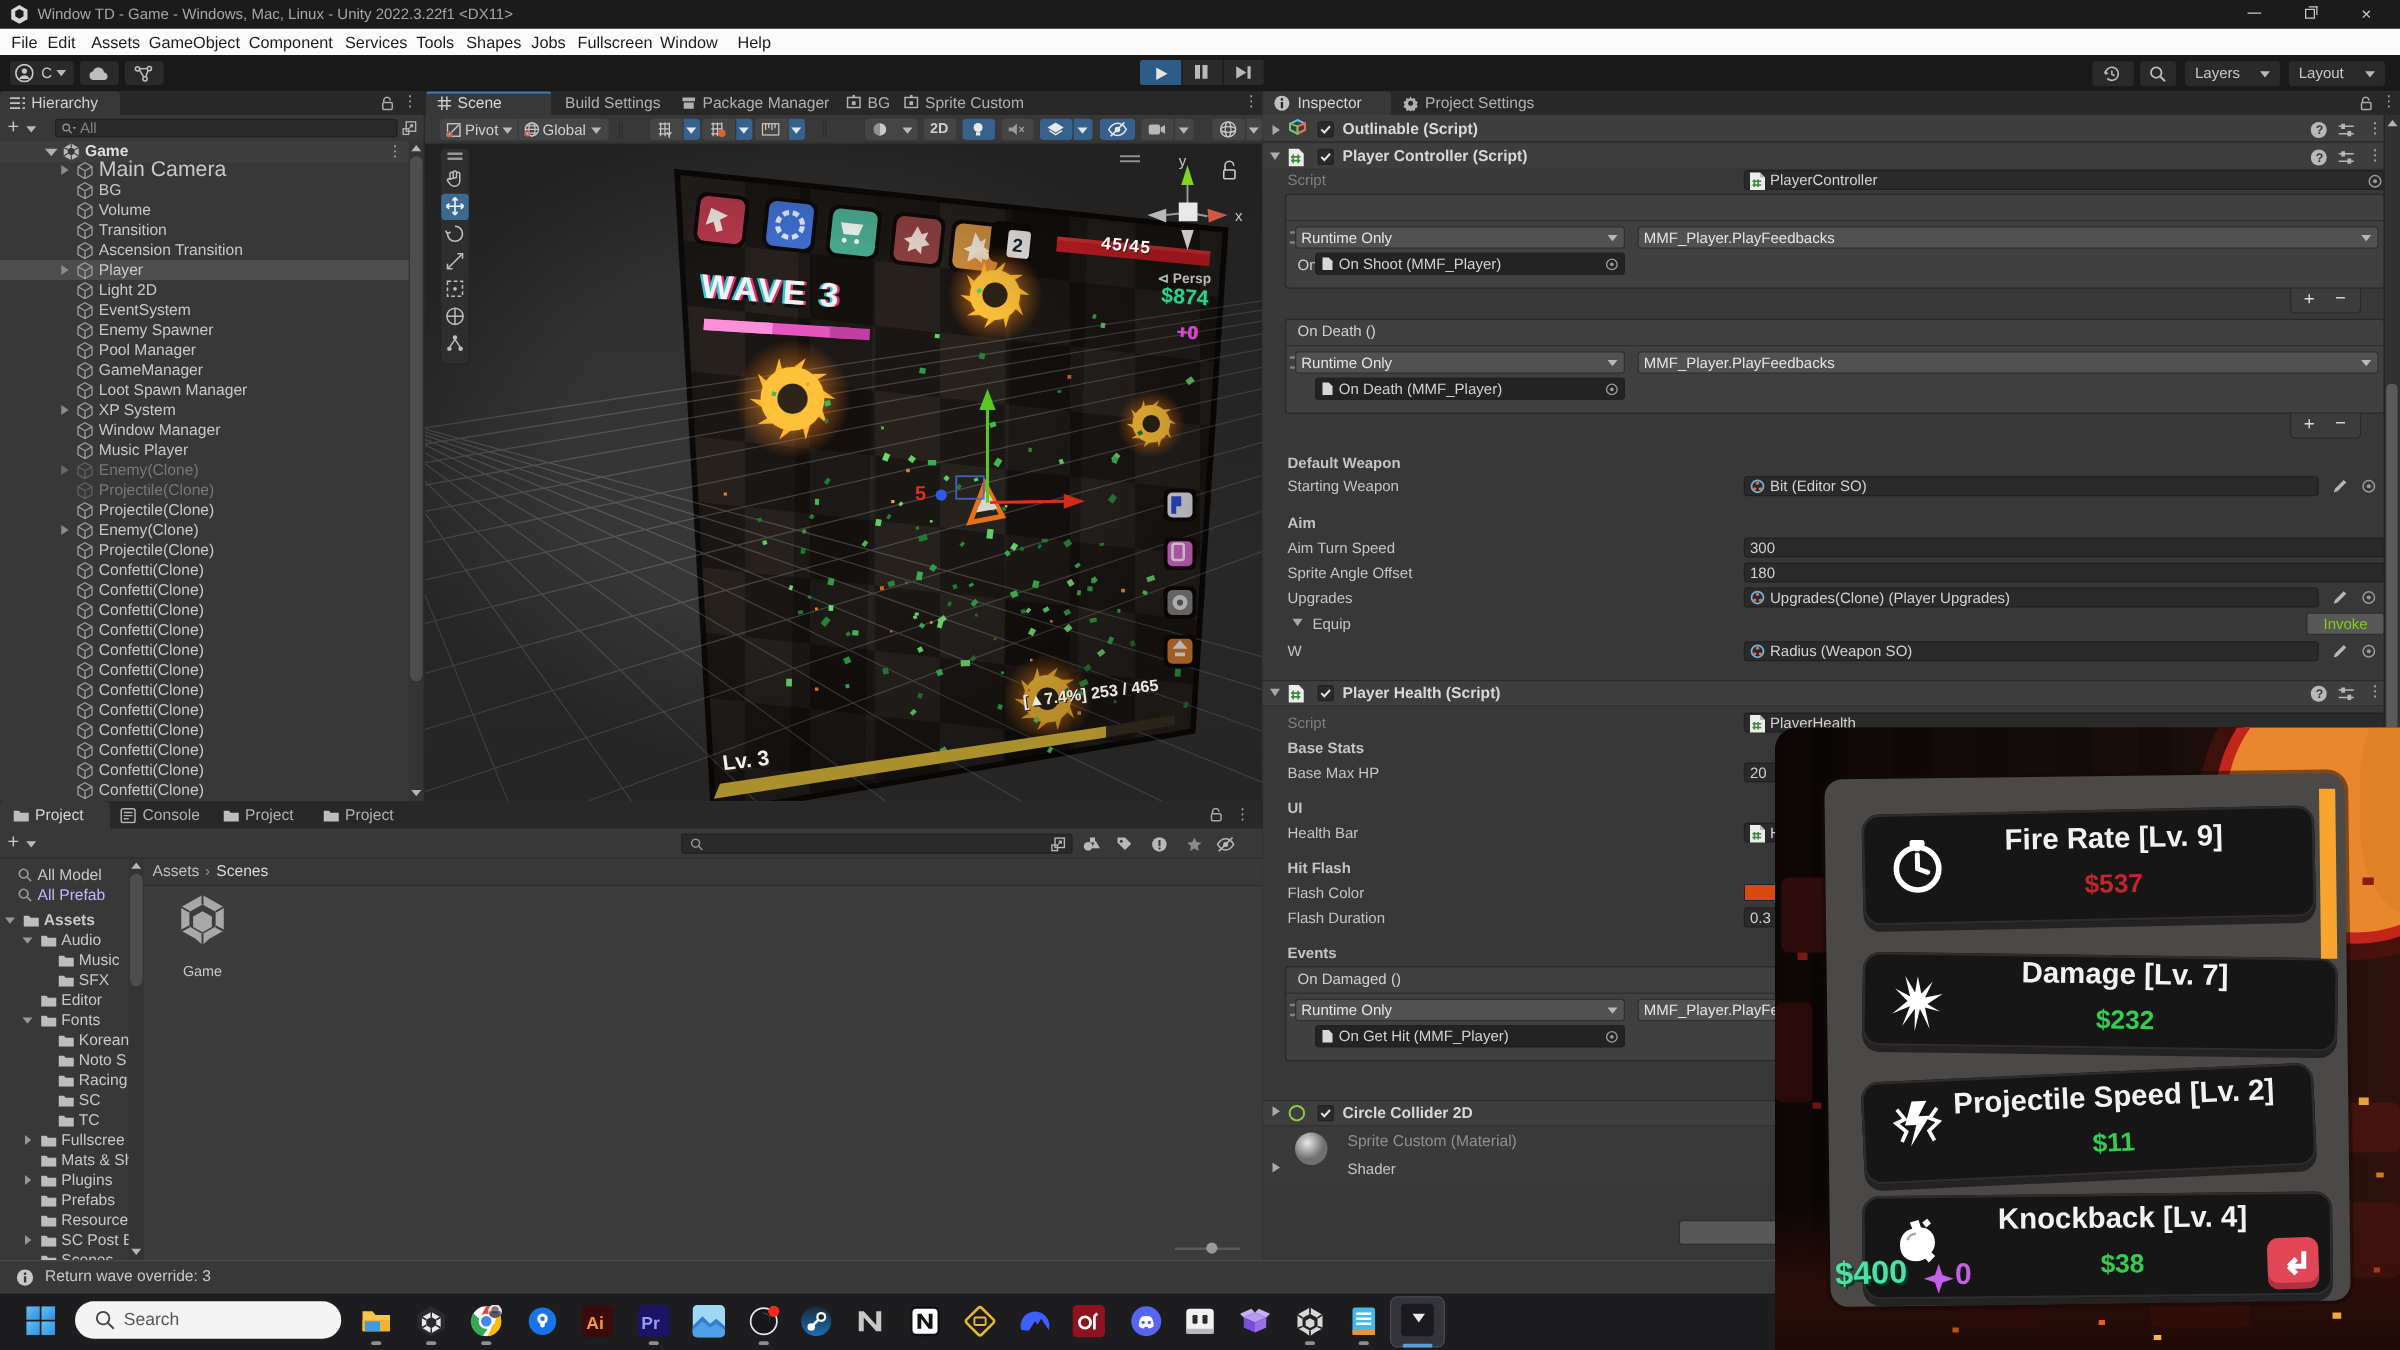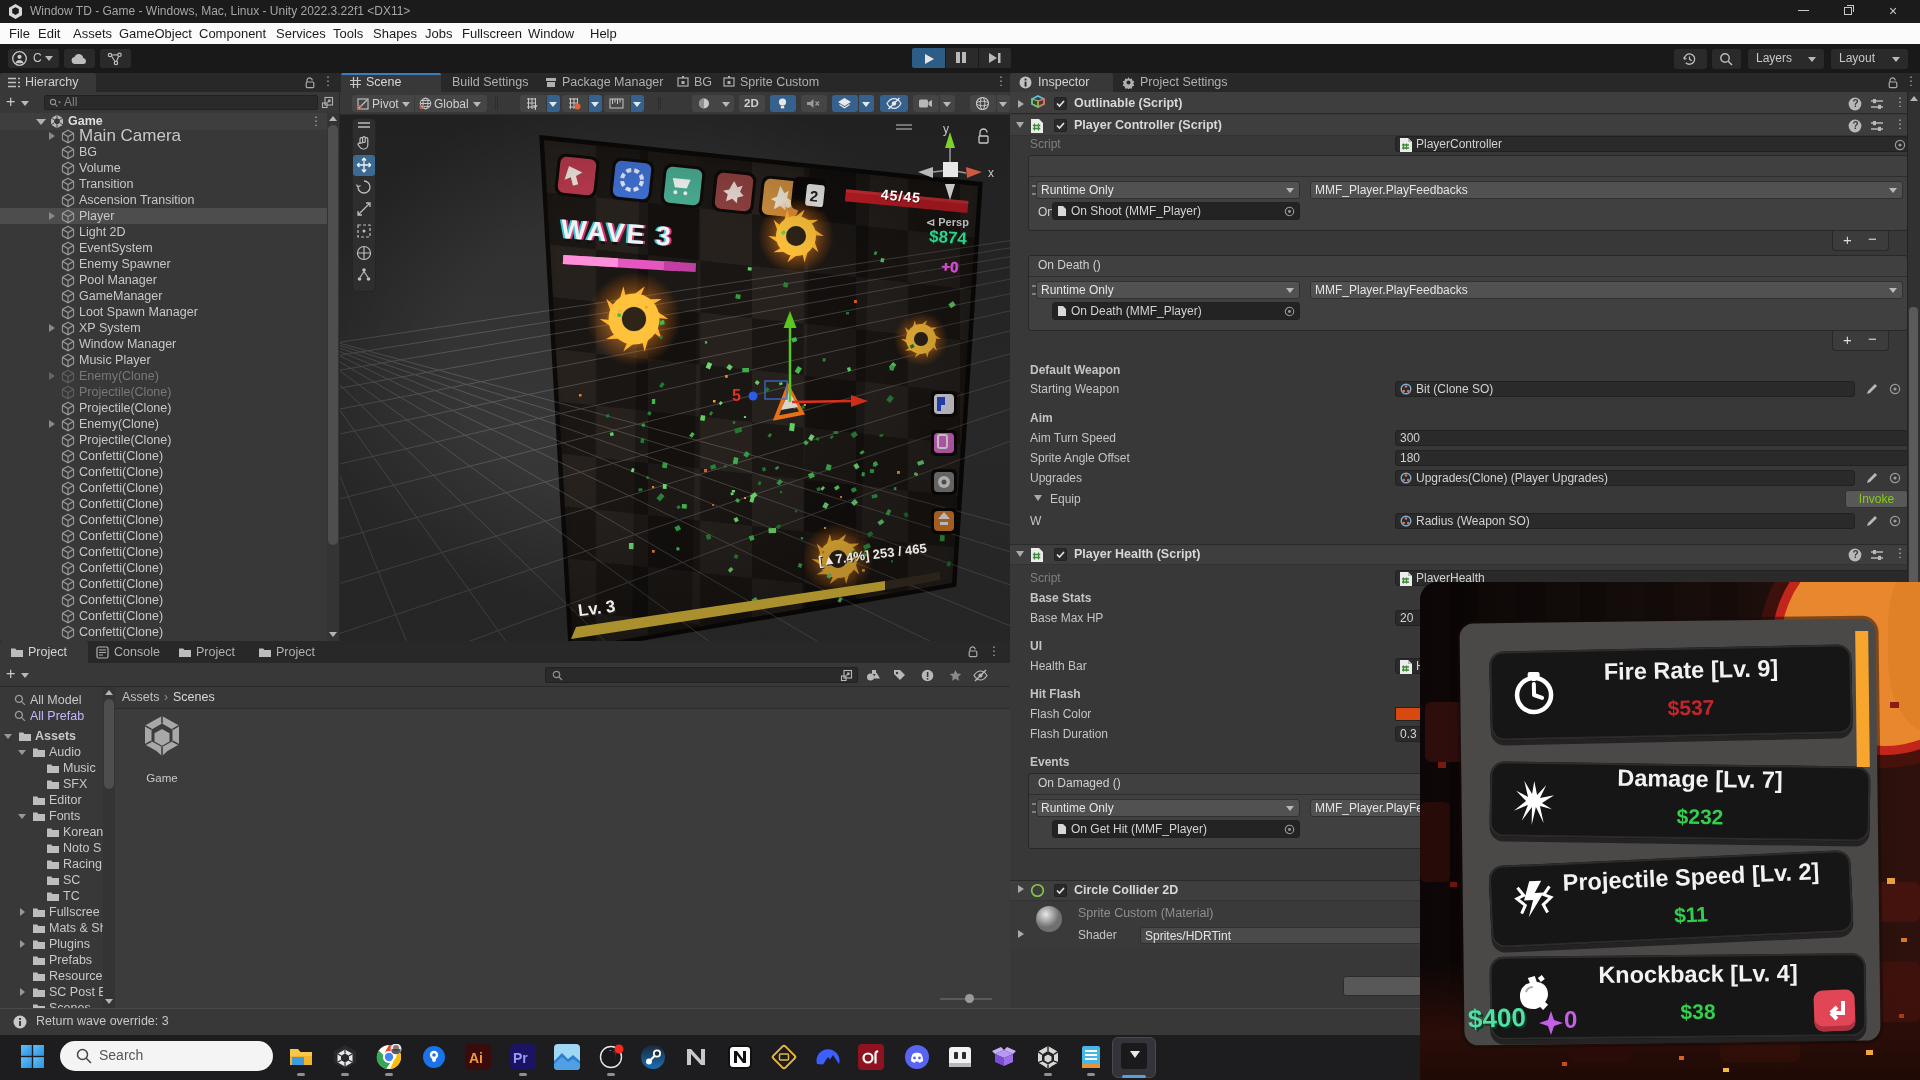--- a/index.html
+++ b/index.html
@@ -897,21 +897,21 @@
 <div class="abs" style="left:858px;top:257px;font-size:15px;color:#ddd;">−</div>
 <div class="abs tx bold" style="left:20px;top:289px;">Default Weapon</div>
 <div class="abs tx" style="left:20px;top:308px;">Starting Weapon</div>
 <div class="field abs" style="left:385px;top:308px;width:460px;height:16px;"></div>
 <svg class="abs" style="left:390px;top:310px" width="12" height="12" viewBox="0 0 12 12">
       <circle cx="6" cy="6" r="4.8" fill="none" stroke="#7ab0d8" stroke-width="1.4"></circle>
       <circle cx="6" cy="3.5" r="1.3" fill="#e07050"></circle>
       <circle cx="3.8" cy="8" r="1.3" fill="#e07050"></circle>
       <circle cx="8.2" cy="8" r="1.3" fill="#e07050"></circle>
     </svg>
-<div class="abs" style="left:406px;top:309px;font-size:12px;color:#d2d2d2;">Bit (Clone SO)</div>
+<div class="abs" style="left:406px;top:309px;font-size:12px;color:#d2d2d2;">Bit (Editor SO)</div>
 <svg class="abs" style="left:855px;top:310px" width="13" height="13" viewBox="0 0 13 13">
       <path d="M2 11l1-3 7-7 2 2-7 7z" fill="#b8b8b8"></path>
     </svg>
 <svg class="abs" style="left:879px;top:310px" width="12" height="12" viewBox="0 0 12 12">
       <circle cx="6" cy="6" r="4.6" fill="none" stroke="#9a9a9a" stroke-width="1.2"></circle>
       <circle cx="6" cy="6" r="1.6" fill="#9a9a9a"></circle>
     </svg>
 <div class="abs tx bold" style="left:20px;top:337px;">Aim</div>
 <div class="abs tx" style="left:20px;top:357px;">Aim Turn Speed</div>
 <div class="field abs" style="left:385px;top:357px;width:513px;height:16px;">300</div>
@@ -1051,21 +1051,20 @@
         <radialGradient id="sph" cx="38%" cy="32%">
           <stop offset="0%" stop-color="#e8e8e8"></stop>
           <stop offset="100%" stop-color="#707070"></stop>
         </radialGradient>
       </defs>
       <circle cx="14" cy="14" r="13" fill="url(#sph)"></circle>
     </svg>
 <div class="abs" style="left:68px;top:833px;font-size:12.5px;color:#8f8f8f;">Sprite Custom (Material)</div>
 <div class="abs" style="left:8px;top:857px;width:0;height:0;border-top:4.5px solid transparent;border-bottom:4.5px solid transparent;border-left:6px solid #aaa;"></div>
 <div class="abs" style="left:68px;top:855px;font-size:12px;color:#c4c4c4;">Shader</div>
-<div class="drop abs" style="left:130px;top:854px;width:500px;height:17px;line-height:16px;background:#4a4a4a;">Sprites/HDRTint</div>
 <div class="abs" style="left:333px;top:903px;width:245px;height:20px;background:#585858;border:1px solid #2c2c2c;border-radius:3px;color:#e4e4e4;font-size:12.5px;text-align:center;line-height:19px;">Add Component</div>
 <div class="abs" style="left:897px;top:19px;width:13px;height:916px;background:#313131;border-left:1px solid #232323;"></div>
 <div class="abs" style="left:899px;top:234px;width:9px;height:380px;background:#5a5a5a;border-radius:4px;"></div>
 <div class="abs" style="left:900px;top:23px;width:0;height:0;border-left:4px solid transparent;border-right:4px solid transparent;border-bottom:5px solid #b5b5b5;"></div>
 </div>
 <div class="abs" style="left:0;top:641px;width:1010px;height:367px;background:#383838;border-right:1px solid #191919;">
 <div class="abs" style="left:0;top:0;width:1010px;height:22px;background:#282828;">
 <div class="abs" style="left:0;top:0;width:88px;height:22px;background:#383838;border-radius:3px 3px 0 0;"></div>
 <svg class="abs" style="left:10px;top:5px" width="14" height="12">
         <use href="#folder"></use>

